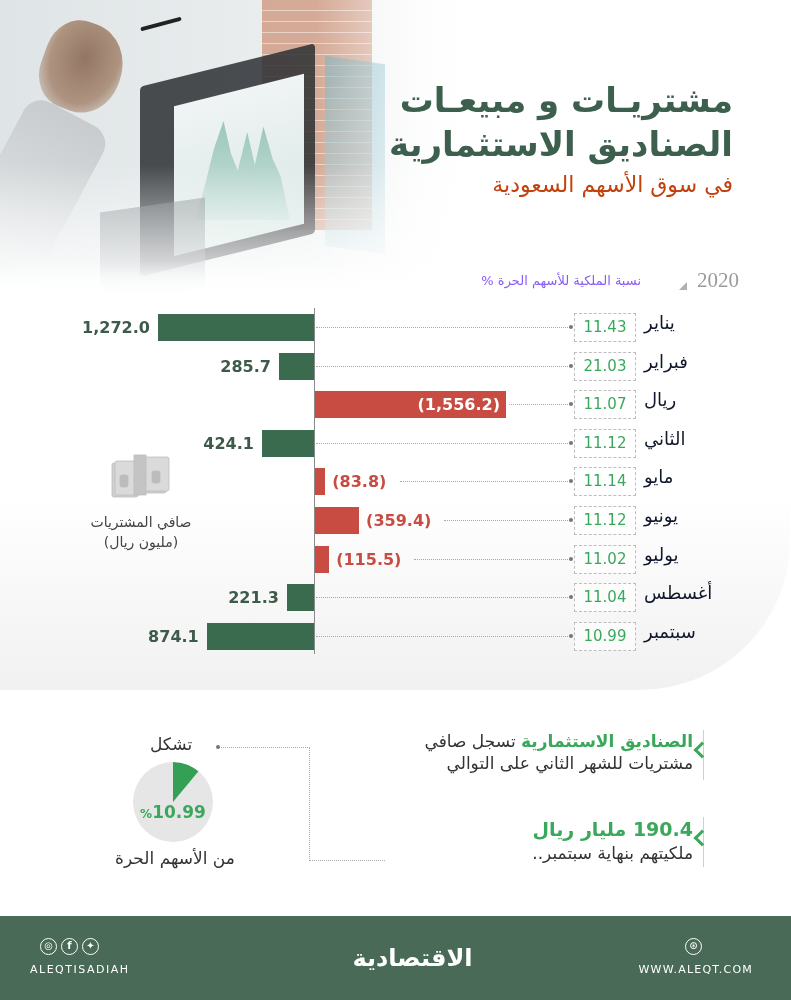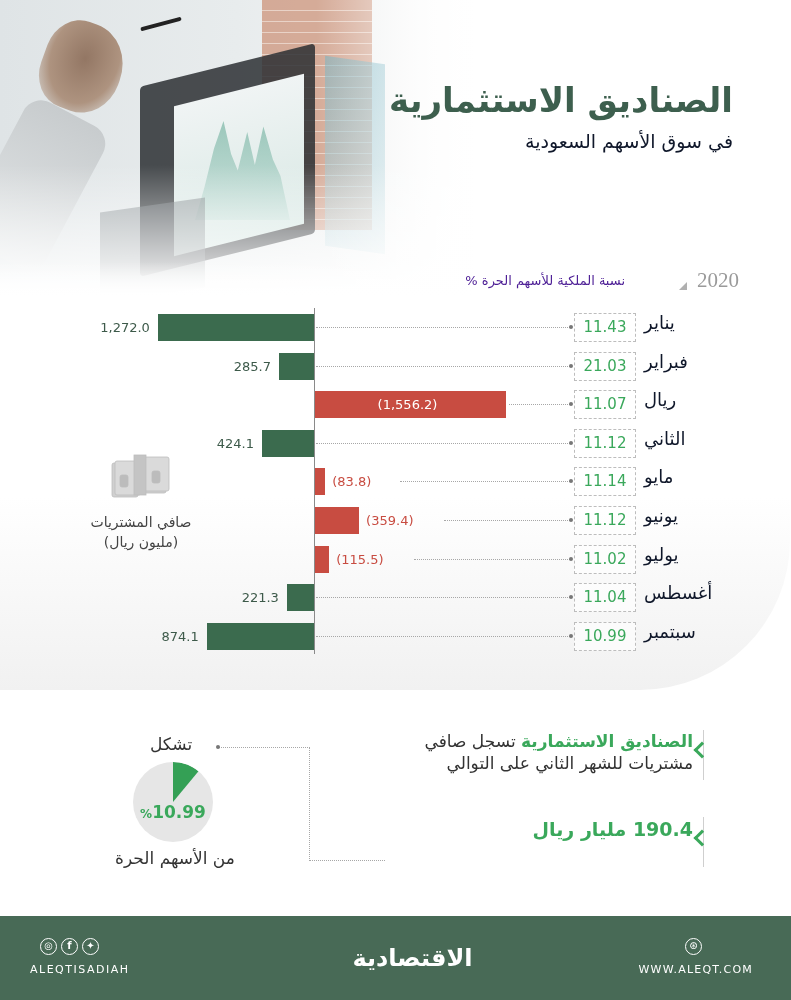--- a/index.html
+++ b/index.html
@@ -31,42 +31,42 @@
     .hero .hand { position:absolute; left:42px; top:22px; width:80px; height:90px;
       background: radial-gradient(ellipse at 50% 40%, #8a6a55 0%, #a88a74 60%, rgba(200,180,170,0) 100%);
       border-radius: 40% 50% 45% 40%; transform: rotate(20deg); opacity:.9; }
     .hero .pen { position:absolute; left:140px; top:22px; width:42px; height:4px; background:#222; transform: rotate(-15deg); border-radius:2px; }
     .hero .fade { position:absolute; left:0; top:0; width:791px; height:300px;
       background: linear-gradient(90deg, rgba(255,255,255,0) 0%, rgba(255,255,255,0) 40%, rgba(255,255,255,0.75) 55%, #ffffff 70%),
                   linear-gradient(180deg, rgba(255,255,255,0) 55%, #ffffff 100%); }
 
     .title-block { position:absolute; right: 58px; top: 78px; text-align: right; direction: rtl; }
     .title-line1, .title-line2 { font-family: "DejaVu Sans", sans-serif; font-weight: bold; font-size: 34px; color: #3d5f4e; line-height: 44px; }
-    .title-line3 { font-family: "DejaVu Sans", sans-serif; font-size: 19px; color: #0f172a; line-height: 38px; }
+    .title-line3 { font-family: "DejaVu Sans", sans-serif; font-size: 22px; color: #c2410c; line-height: 38px; }
 
     
     .panel { position:absolute; left:0; top:262px; width:790px; height:428px;
       background: linear-gradient(180deg, rgba(255,255,255,0) 0%, #ffffff 8%, #ffffff 55%, #f1f1f1 100%);
       border-bottom-right-radius: 150px; }
 
     .legend-head { position:absolute; top: 268px; right: 52px; direction: rtl; display:flex; align-items:center; gap: 10px; }
     .year { font-family: Liberation Serif, serif; font-size: 21px; color: #9a9a9a; }
     .year-mark { width:0; height:0; border-left: 8px solid transparent; border-bottom: 8px solid #b0b0b0; margin-top:10px; }
-    .pct-label { font-size: 13px; color: #4c1d95; margin-right: 44px; }
+    .pct-label { font-size: 13px; color: #8b5cf6; margin-right: 28px; }
 
     .axis { position:absolute; left: 314px; top: 308px; width: 1px; height: 346px; background: #8a8a8a; }
 
     .row { position:absolute; left:0; width:791px; height:27px; }
     .bar { position:absolute; top:0; height:27px; }
     .bar.pos { background:#3b6b4e; }
     .bar.neg { background:#c84c41; }
-    .val { position:absolute; top:0; height:27px; line-height:27px; font-family: "DejaVu Sans", sans-serif; font-weight: normal; font-size: 13px; white-space: nowrap; }
+    .val { position:absolute; top:0; height:27px; line-height:27px; font-family: "DejaVu Sans", sans-serif; font-weight: bold; font-size: 16px; white-space: nowrap; }
     .val.pos { color:#3d5a4a; text-align:right; }
     .val.neg { color:#c84c41; }
-    .val.inside { color:#ffffff; text-align:center; }
+    .val.inside { color:#ffffff; text-align:right; }
     .leader { position:absolute; top:13px; height:0; border-top: 1px dotted #a7a7a7; }
     .leader-dot { position:absolute; top:11px; width:4px; height:4px; background:#777; border-radius:2px; }
     .pct-box { position:absolute; left: 574px; top: -1px; width: 62px; height: 29px; border: 1px dashed #bdbdbd;
       font-size: 15px; color: #3aa85b; text-align:center; line-height: 27px; background: rgba(255,255,255,.6); }
     .month { position:absolute; left: 644px; top: -2px; font-size: 18px; color: #0f172a; direction: rtl; white-space: nowrap; }
 
     .money-icon { position:absolute; left: 110px; top: 453px; width: 62px; height: 48px; }
     .caption { position:absolute; left: 76px; top: 512px; width: 130px; text-align:center; direction: rtl; font-size: 14px; color: #444; line-height: 20px; }
 
     
@@ -105,20 +105,21 @@
   <div class="screen"></div>
   <div class="peaks"></div>
   <div class="laptop"></div>
   <div class="arm"></div>
   <div class="hand"></div>
   <div class="pen"></div>
   <div class="fade"></div>
 </div>
 
 <div class="title-block">
+  <div class="title-line1">مشتريـات و مبيعـات</div>
   <div class="title-line2">الصناديق الاستثمارية</div>
   <div class="title-line3">في سوق الأسهم السعودية</div>
 </div>
 
 <div class="panel"></div>
 
 <div class="legend-head">
   <span class="year">2020</span>
   <span class="year-mark"></span>
   <span class="pct-label">نسبة الملكية للأسهم الحرة %</span>
@@ -220,20 +221,21 @@
 <div class="vbar" style="left:703px; top:730px; height:50px;"></div>
 <div class="chev" style="left:696px; top:744px;"></div>
 <div class="note note1">
   <span class="hl">الصناديق الاستثمارية</span><span> تسجل صافي مشتريات للشهر الثاني على التوالي</span>
 </div>
 
 <div class="vbar" style="left:703px; top:817px; height:50px;"></div>
 <div class="chev" style="left:696px; top:832px;"></div>
 <div class="note note2">
   <div class="big">190.4 مليار ريال</div>
+  <div>ملكيتهم بنهاية سبتمبر..</div>
 </div>
 
 <div class="connector" style="left:218px; top:747px; width:92px; height:114px;"></div>
 <div style="position:absolute; left:310px; top:860px; width:75px; border-top:1px dotted #a7a7a7;"></div>
 <div style="position:absolute; left:216px; top:745px; width:4px; height:4px; border-radius:2px; background:#777;"></div>
 
 <div class="pie-top">تشكل</div>
 <div class="pie">
   <svg width="80" height="80" viewBox="0 0 80 80">
     <path id="pieSlice" d="M40,40 L40,0 A40,40 0 0 1 65.48,9.16 Z" fill="#34a055"></path>

